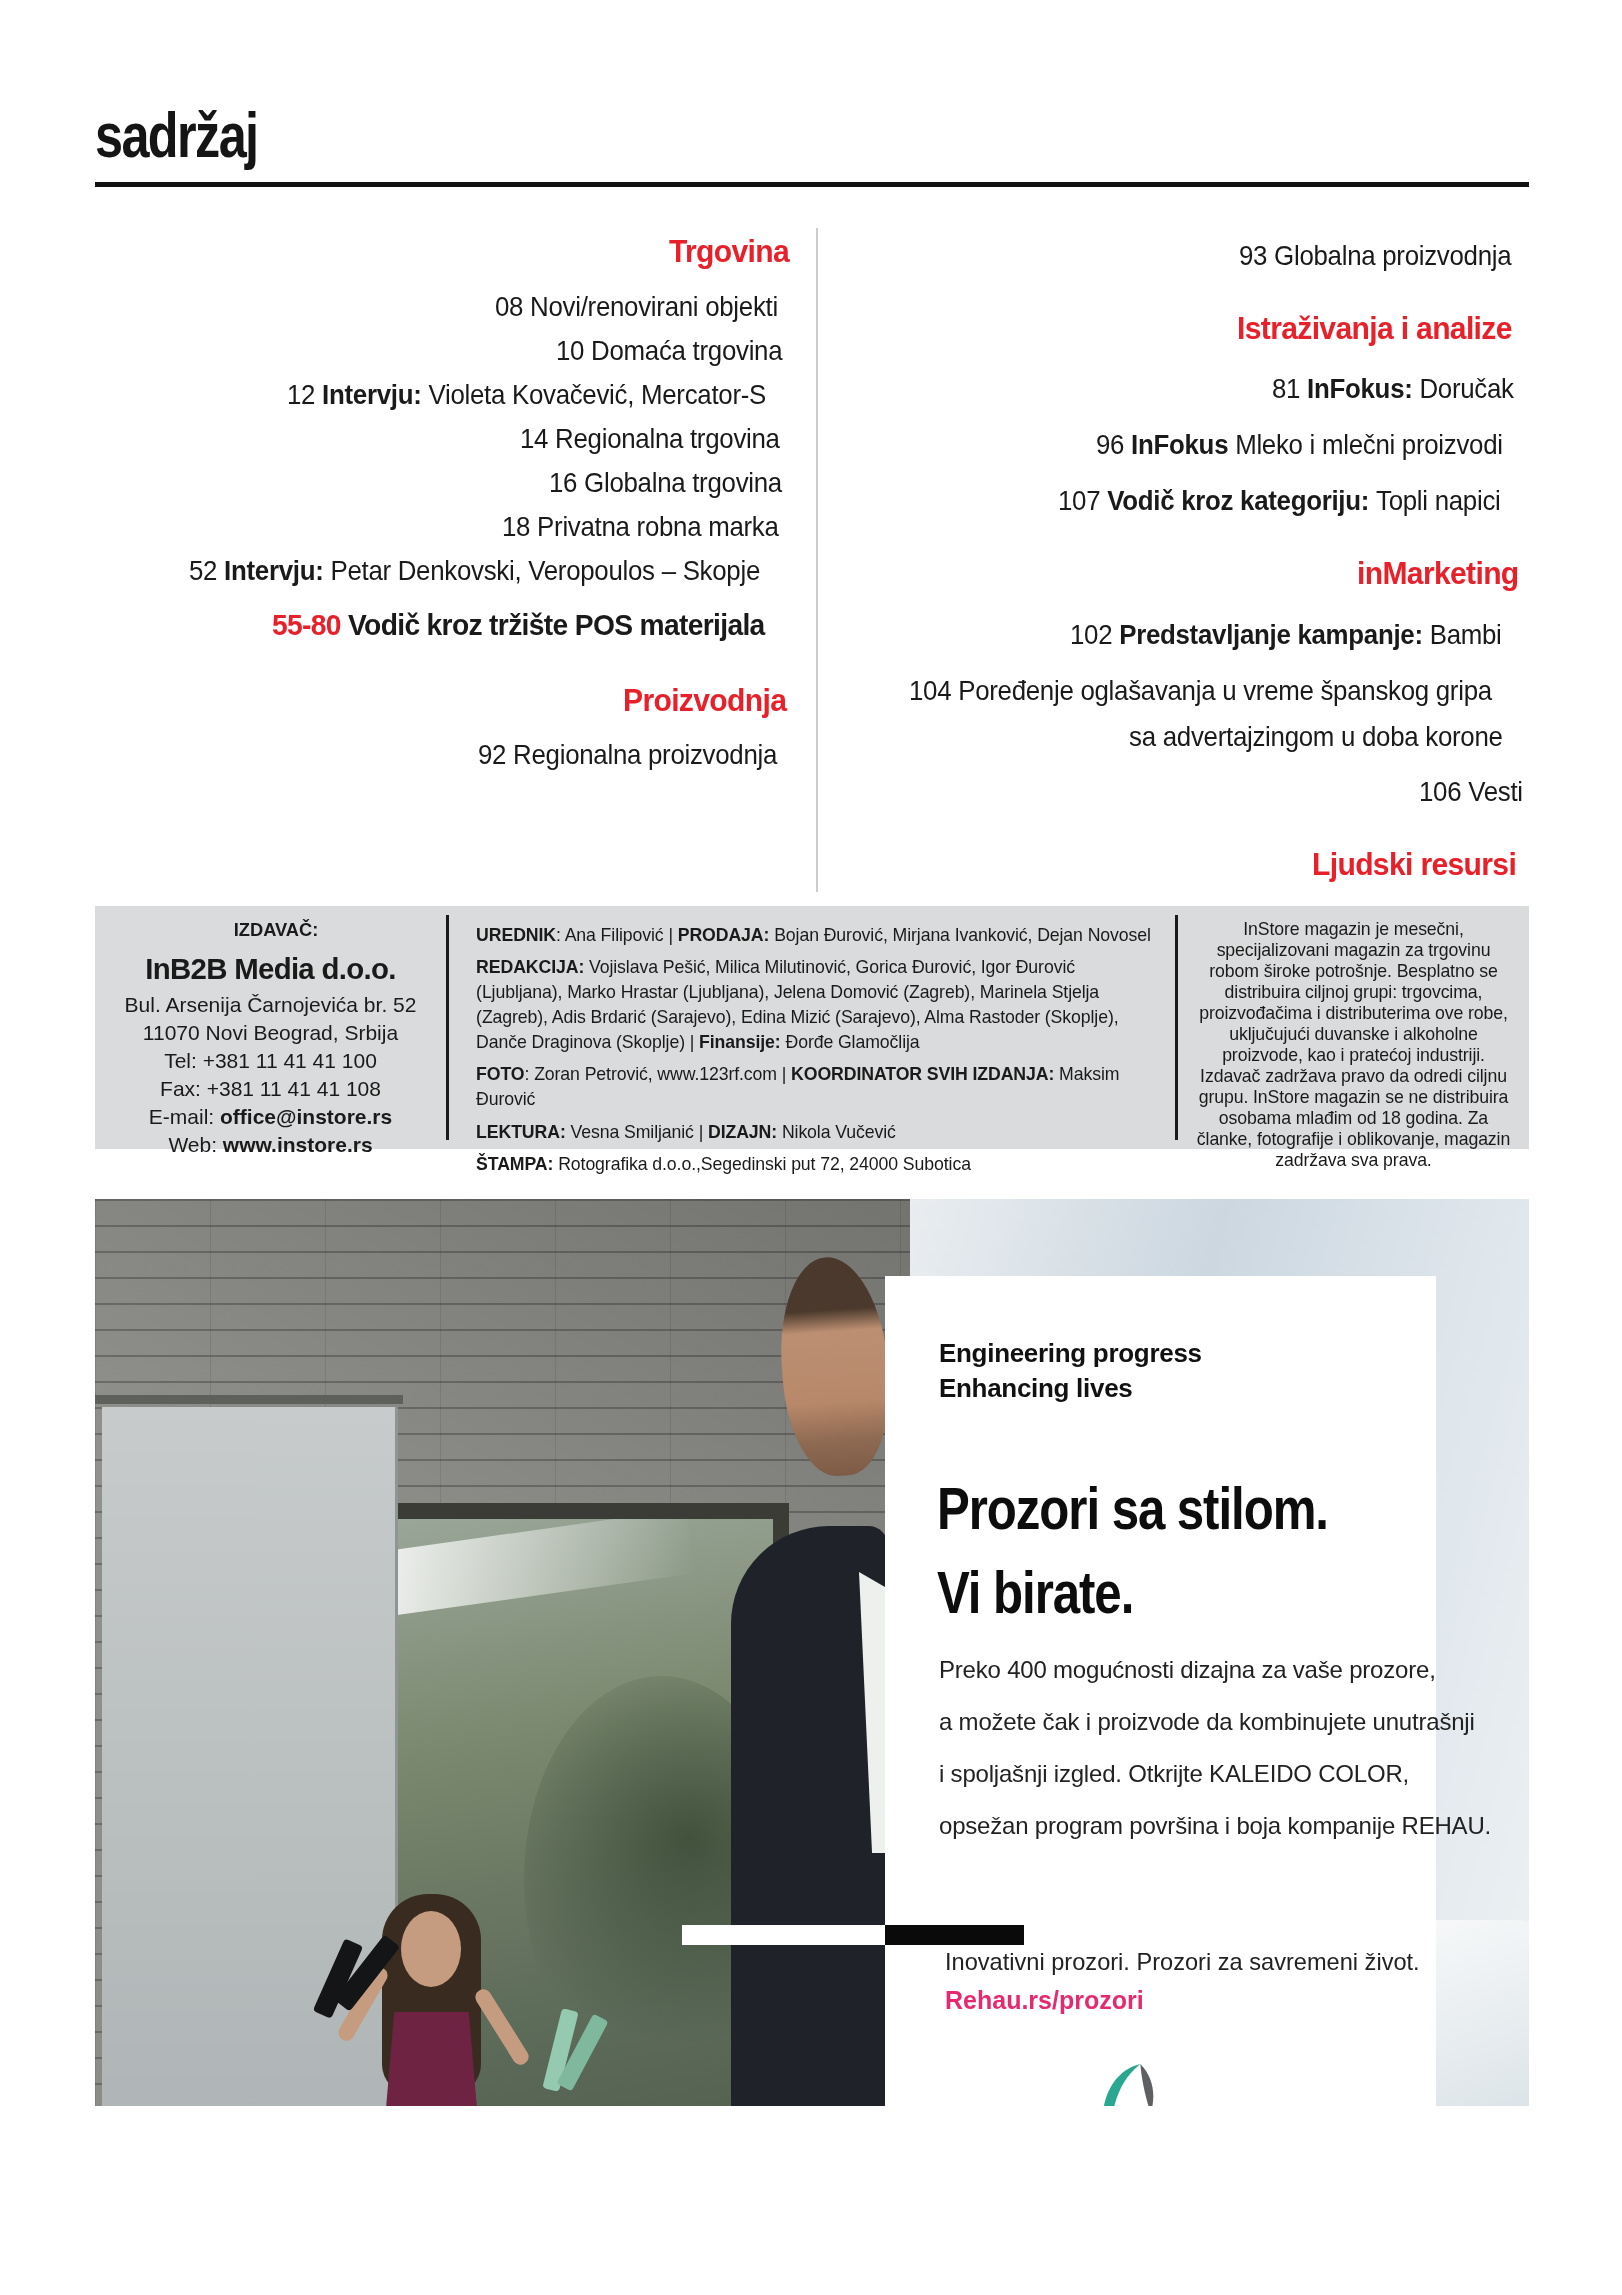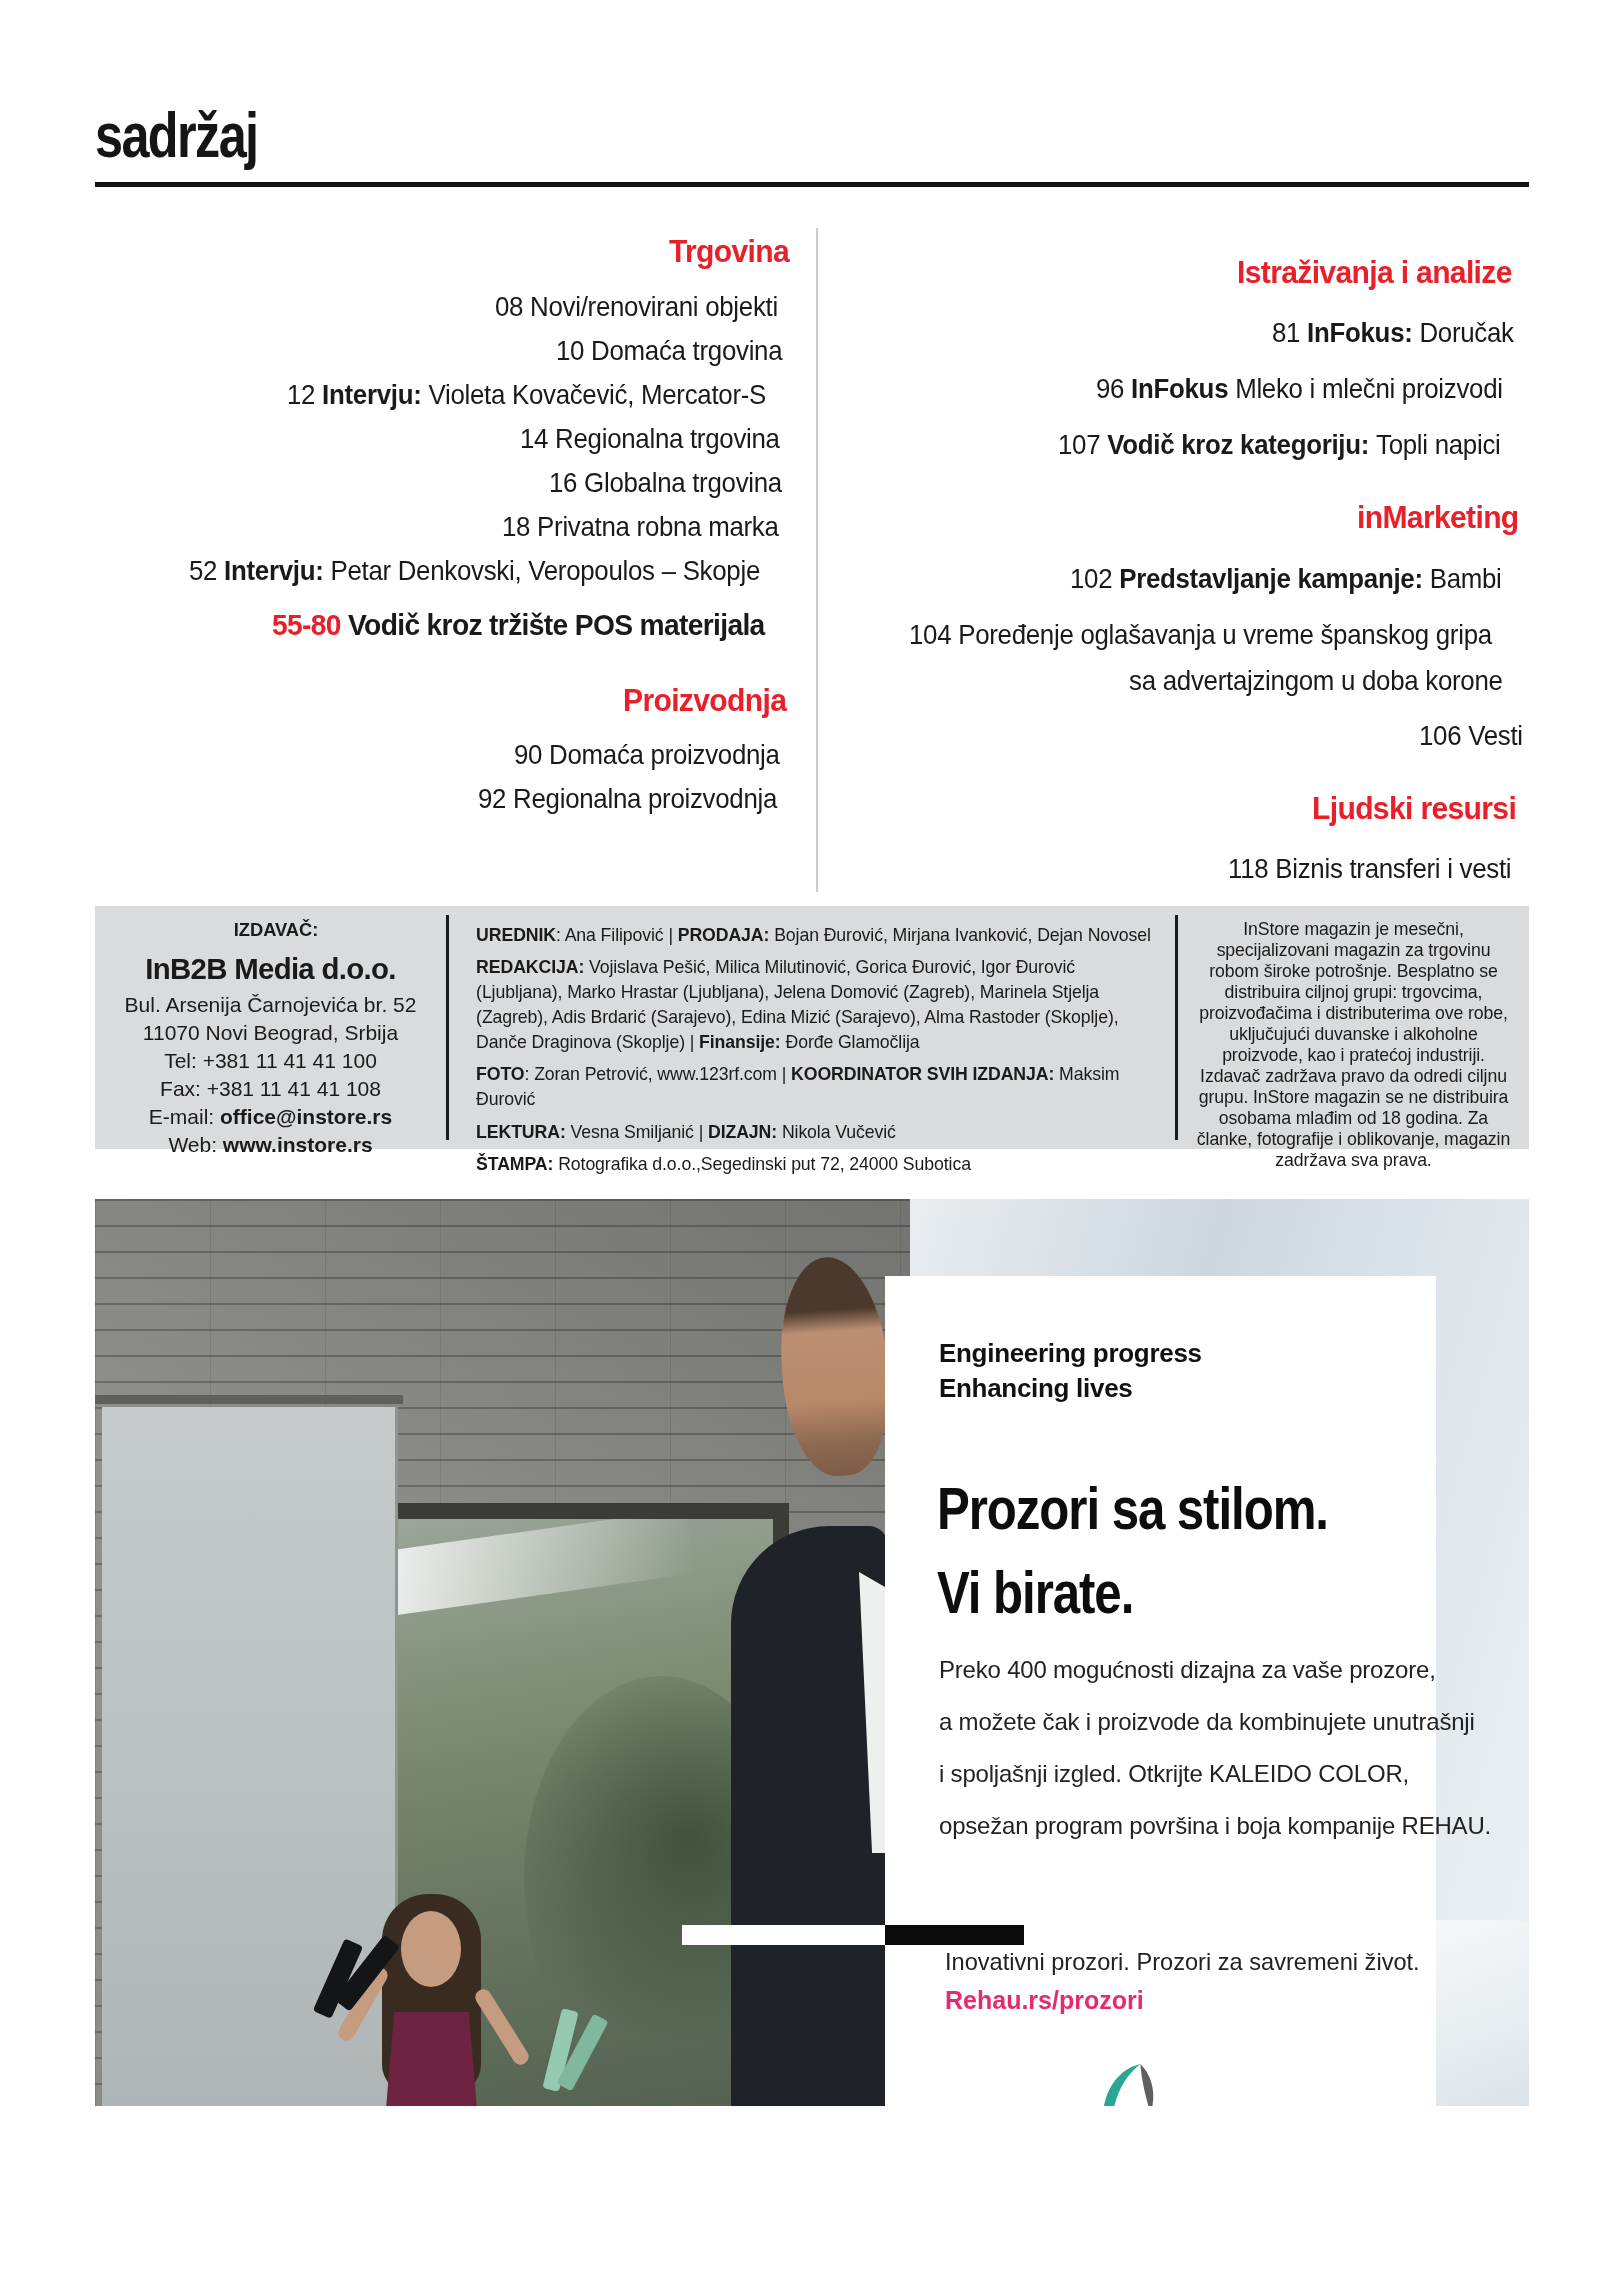--- a/index.html
+++ b/index.html
@@ -144,25 +144,25 @@
       <div class="ti"><span class="cond"><span>10</span> <span>Domaća trgovina</span></span></div>
       <div class="ti"><span class="cond"><span>12</span> <span class="b">Intervju: </span><span>Violeta Kovačević, Mercator-S</span></span></div>
       <div class="ti"><span class="cond"><span>14</span> <span>Regionalna trgovina</span></span></div>
       <div class="ti"><span class="cond"><span>16</span> <span>Globalna trgovina</span></span></div>
       <div class="ti"><span class="cond"><span>18</span> <span>Privatna robna marka</span></span></div>
       <div class="ti"><span class="cond"><span>52</span> <span class="b">Intervju: </span><span>Petar Denkovski, Veropoulos – Skopje</span></span></div>
 
       <div class="tg"><span class="cond"><span class="range">55-80</span> <span>Vodič kroz tržište POS materijala</span></span></div>
 
       <div class="toc-h mid"><span class="cond">Proizvodnja</span></div>
-      <div class="ti"><span class="cond"><span>90</span> <span>Domaća proizvodnja</span></span></div>
       <div class="ti"><span class="cond"><span>92</span> <span>Regionalna proizvodnja</span></span></div>
     </div>
 
     <div class="toc-right">
+      <div class="ti"><span class="cond"><span>93</span> <span>Globalna proizvodnja</span></span></div>
 
       <div class="toc-h mid"><span class="cond">Istraživanja i analize</span></div>
       <div class="ti"><span class="cond"><span>81</span> <span class="b">InFokus: </span><span>Doručak</span></span></div>
       <div class="ti"><span class="cond"><span>96</span> <span class="b">InFokus </span><span>Mleko i mlečni proizvodi</span></span></div>
       <div class="ti"><span class="cond"><span>107</span> <span class="b">Vodič kroz kategoriju: </span><span>Topli napici</span></span></div>
 
       <div class="toc-h mid"><span class="cond">inMarketing</span></div>
       <div class="ti"><span class="cond"><span>102</span> <span class="b">Predstavljanje kampanje: </span><span>Bambi</span></span></div>
       <div class="ti-2l">
         <span class="cond"><span>104</span> <span>Poređenje oglašavanja u vreme španskog gripa</span></span><br>

